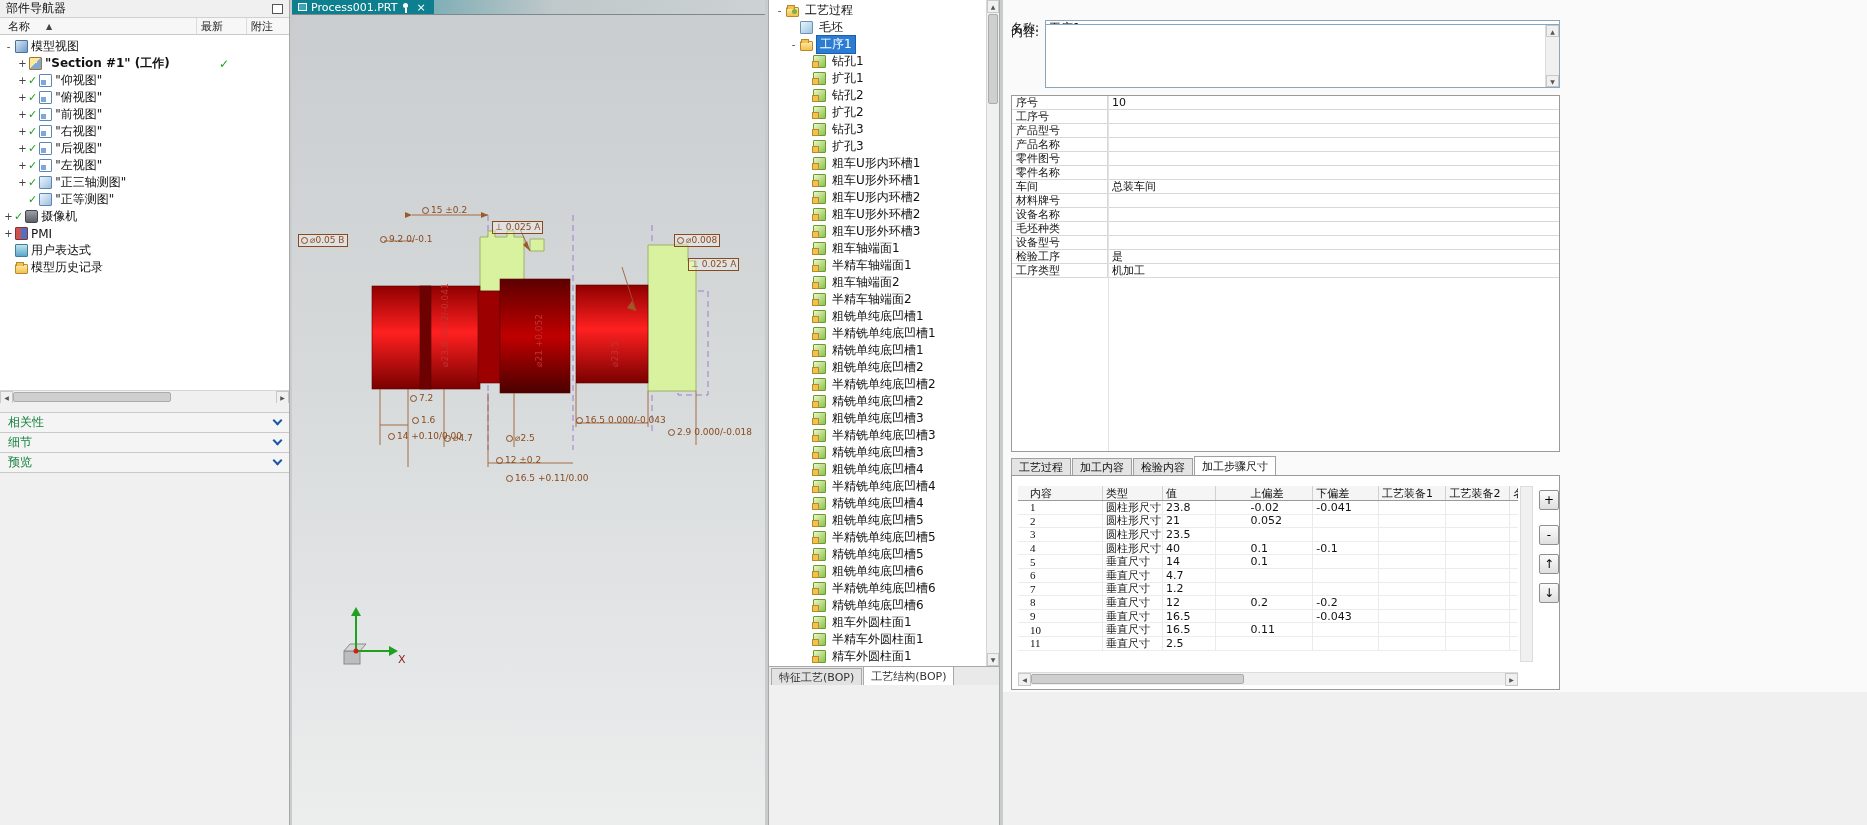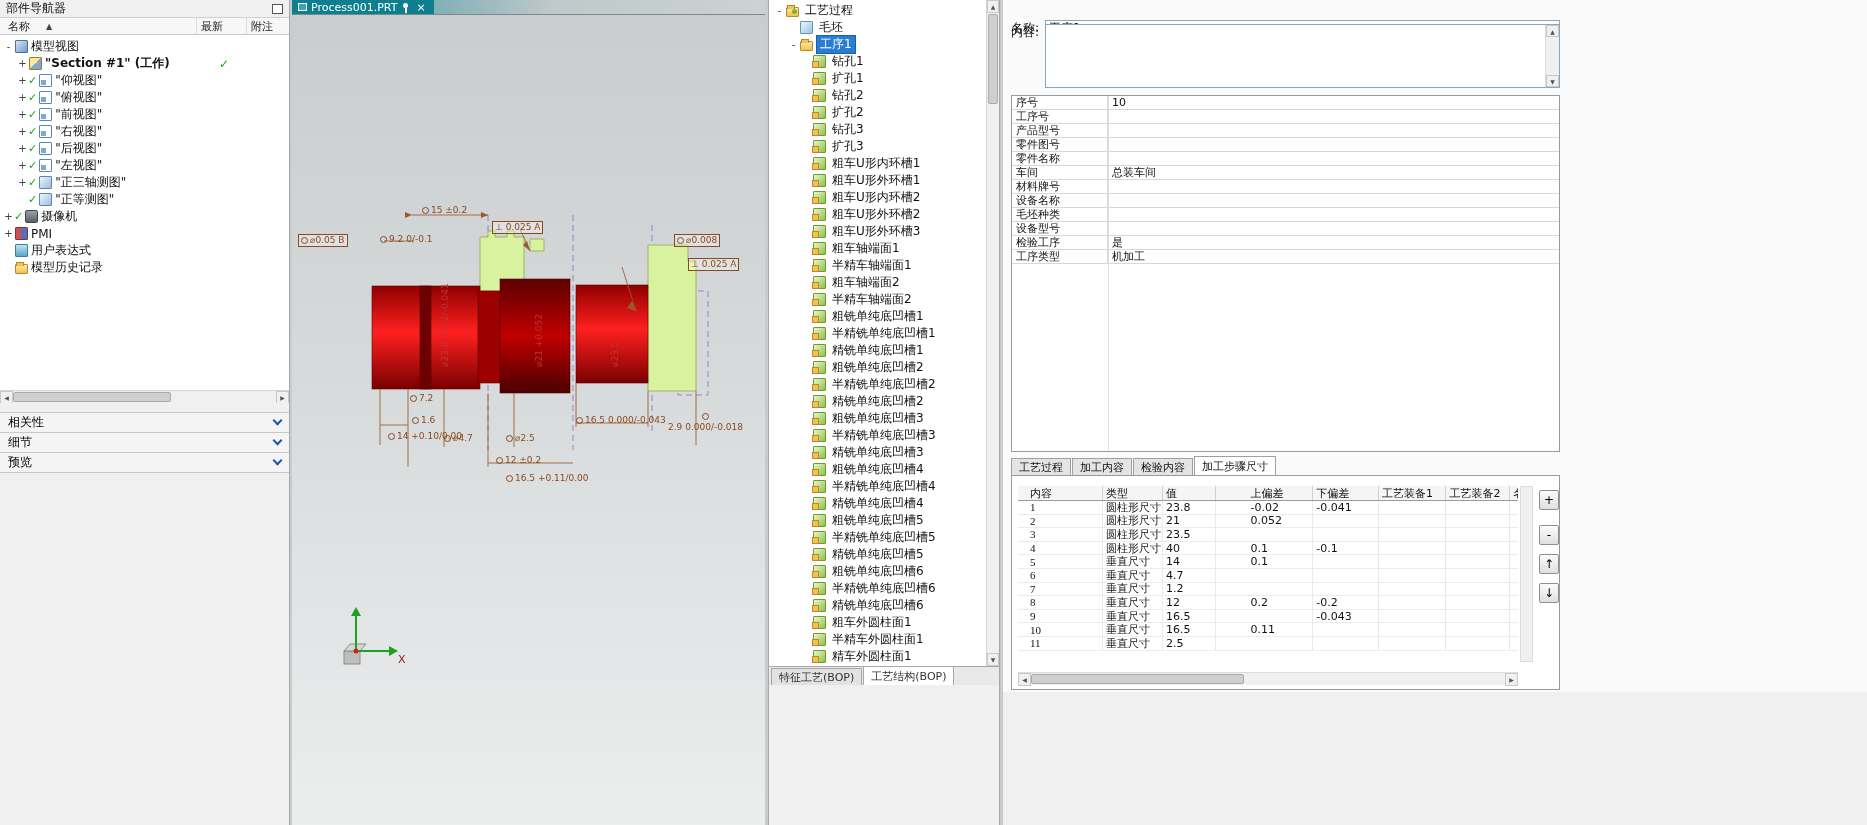--- a/index.html
+++ b/index.html
@@ -24,21 +24,21 @@
 .trow .tlabel { flex:1; overflow:hidden; padding-left:3px; font-size:12px; }
 .trow .tlabel.bold { font-weight:bold; }
 .trow .tlatest { width:50px; text-align:center; color:#18a018; font-weight:bold; }
 .trow .tnote { width:40px; }
 .lvl-0 { padding-left:3px; } .lvl-1 { padding-left:17px; } .lvl-2 { padding-left:30px; }
 .lp-hscroll { height:13px; background:#f0f0f0; border-top:1px solid #d5d5d5; display:flex; align-items:center; }
 .sb-btn { width:13px; height:13px; background:#f0f0f0; border:1px solid #c8c8c8; font-size:6px; color:#555; display:flex; align-items:center; justify-content:center; }
 .sb-track { flex:1; height:13px; position:relative; }
 .sb-thumb { position:absolute; left:0; top:1px; height:10px; width:60%; background:#cfcfcf; border:1px solid #ababab; border-radius:2px; }
 .lp-gap { height:9px; background:#f0f0f0; }
-.lp-sec { height:20px; display:flex; align-items:center; padding:0 8px; border-top:1px solid #c9c9c9; background:#f4f4f4; color:#000000; font-size:12px; }
+.lp-sec { height:20px; display:flex; align-items:center; padding:0 8px; border-top:1px solid #c9c9c9; background:#f4f4f4; color:#15803d; font-size:12px; }
 .lp-sec .sl { flex:1; }
 .chev { width:7px; height:7px; border-right:2px solid #1a57a8; border-bottom:2px solid #1a57a8; transform:rotate(45deg); margin-top:-4px; }
 
 
 .split { width:2px; background:#c8cccd; height:100%; }
 .split3 { width:3px; background:#c8cccd; height:100%; }
 
 
 .viewport { width:473px; height:100%; display:flex; flex-direction:column; }
 .vp-strip { height:15px; background:linear-gradient(to right,#35919e,#bfc8ca 55%,#cdd2d3); display:flex; border-bottom:1px solid #7d8a8d; }
@@ -415,21 +415,21 @@
           <span>16.5 0.000/-0.043</span>
         </div>
         <div class="anno" style="left: 204px; top: 440px;">
           <span class="dot"></span>
           <span>12 ±0.2</span>
         </div>
         <div class="anno" style="left: 214px; top: 458px;">
           <span class="dot"></span>
           <span>16.5 +0.11/0.00</span>
         </div>
-        <div class="anno" style="left: 376px; top: 398px; flex-direction: column;">
+        <div class="anno" style="left: 376px; top: 412px;">
           <span class="dot"></span>
           <span>2.9 0.000/-0.018</span>
         </div>
         <div class="anno rot" style="left: 148px; top: 352px;">
 
           <span>⌀23.8 -0.02/-0.041</span>
         </div>
         <div class="anno rot" style="left: 242px; top: 352px;">
 
           <span>⌀21 +0.052</span>
@@ -678,20 +678,24 @@
       <div class="prop-row">
           <div class="prop-label">序号</div>
           <div class="prop-value">10</div>
         </div>
         <div class="prop-row">
           <div class="prop-label">工序号</div>
           <div class="prop-value"></div>
         </div>
         <div class="prop-row">
           <div class="prop-label">产品型号</div>
+          <div class="prop-value"></div>
+        </div>
+        <div class="prop-row">
+          <div class="prop-label">产品名称</div>
           <div class="prop-value"></div>
         </div>
         <div class="prop-row">
           <div class="prop-label">零件图号</div>
           <div class="prop-value"></div>
         </div>
         <div class="prop-row">
           <div class="prop-label">零件名称</div>
           <div class="prop-value"></div>
         </div>

